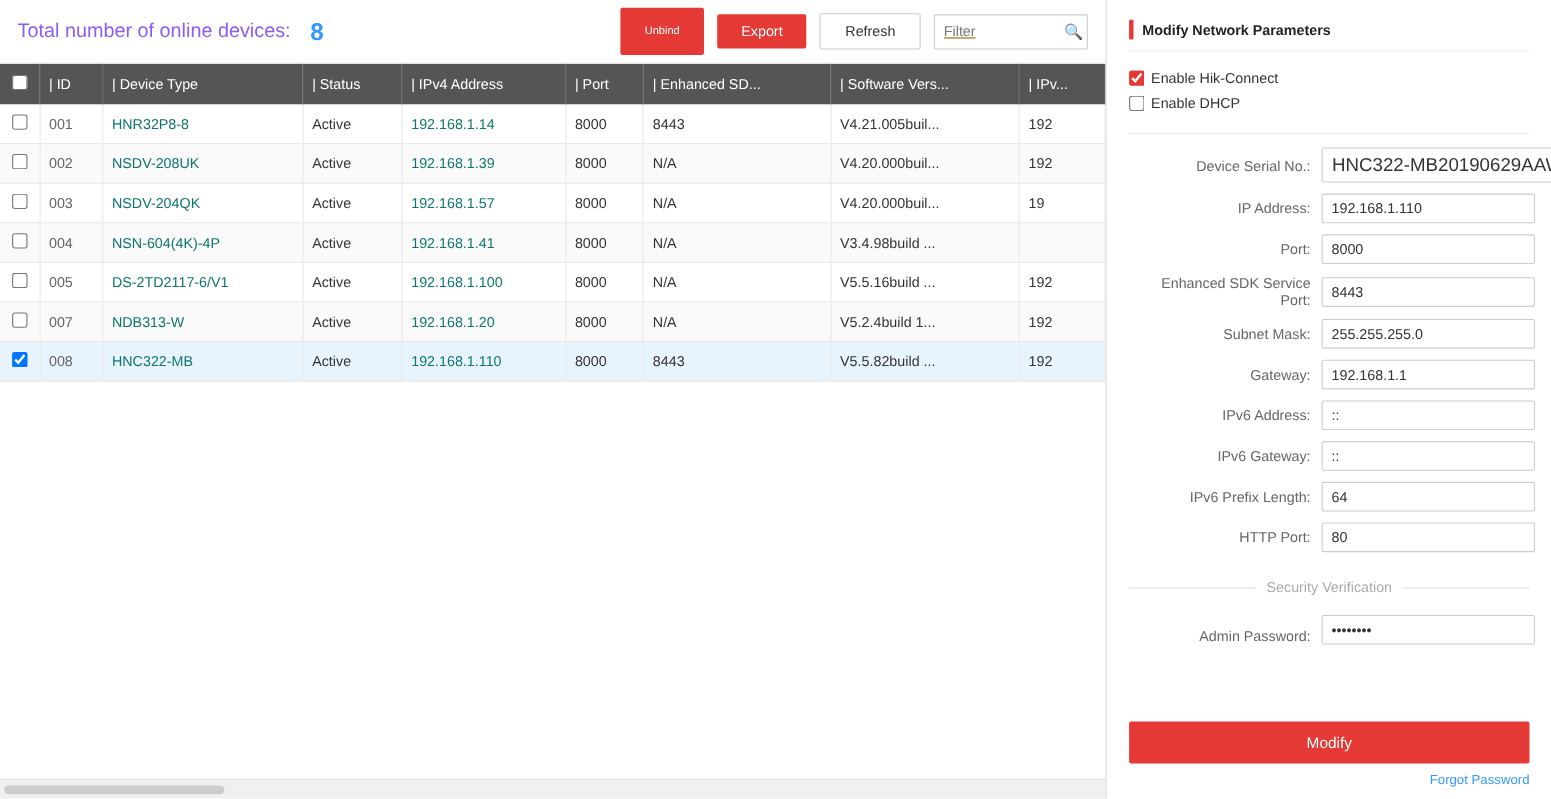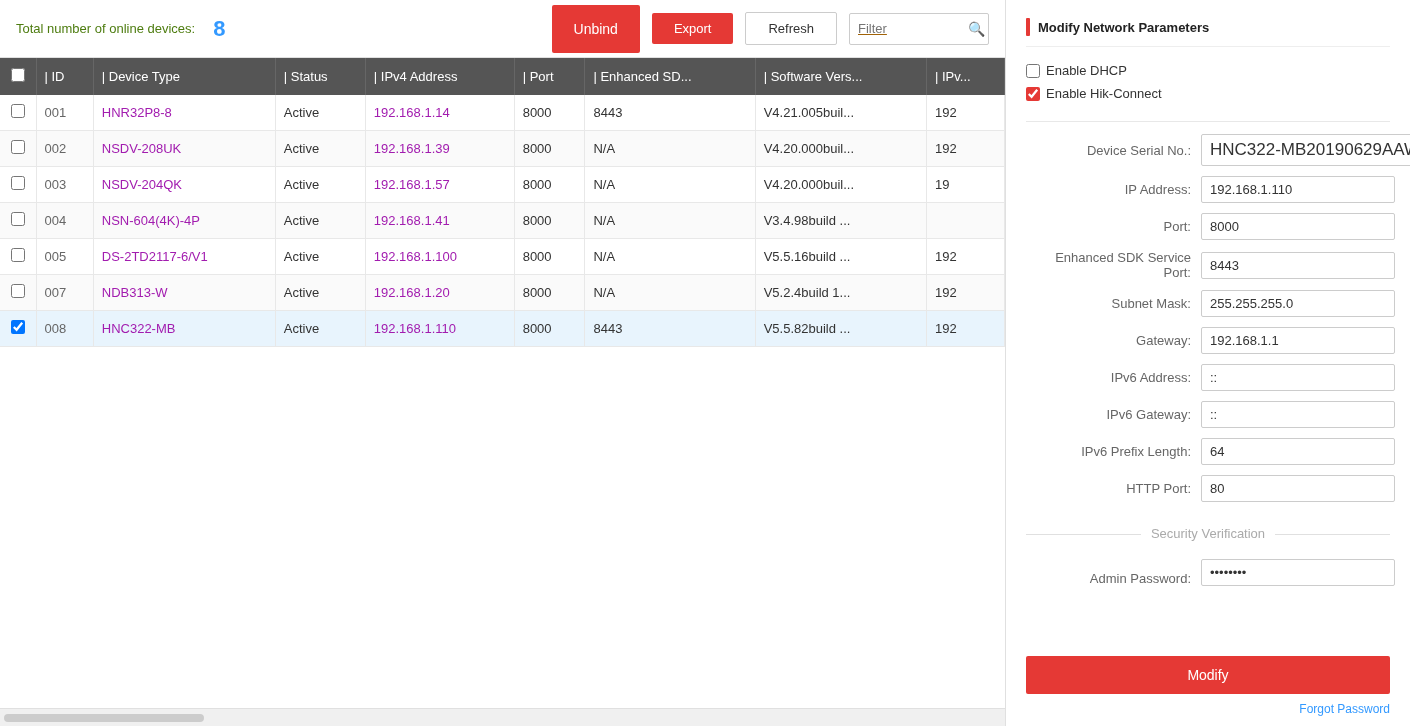--- a/index.html
+++ b/index.html
@@ -19,38 +19,38 @@
     .toolbar {
       display: flex;
       align-items: center;
       padding: 10px 16px;
       background: #fff;
       border-bottom: 1px solid #e0e0e0;
       gap: 12px;
       height: 58px;
     }
     .device-count-label {
-      font-size: 13px;
-      color: #4d7c0f;
+      font-size: 18px;
+      color: #8b5cf6;
       white-space: nowrap;
     }
     .device-count-num {
       font-size: 22px;
       font-weight: bold;
       color: #3399ff;
       margin-left: 6px;
     }
     .spacer { flex: 1; }
     .btn-unbind {
       background: #e53935;
       color: #fff;
       border: none;
       padding: 16px 22px;
       cursor: pointer;
-      font-size: 14px;
+      font-size: 10px;
       border-radius: 2px;
     }
     .btn-export {
       background: #e53935;
       color: #fff;
       border: none;
       padding: 8px 22px;
       cursor: pointer;
       font-size: 13px;
       border-radius: 2px;
@@ -118,21 +118,21 @@
     tbody tr:nth-child(even) { background: #fafafa; }
     tbody tr.selected { background: #e8f4fd; }
     tbody td {
       padding: 9px 8px;
       color: #333;
       border-right: 1px solid #e8e8e8;
       white-space: nowrap;
       font-size: 13px;
     }
     tbody td:first-child { text-align: center; }
-    td.link { color: #a21caf; }
+    td.link { color: #0f766e; }
     td.status { color: #333; }
     td.id { color: #666; }
     input[type="checkbox"] { width: 14px; height: 14px; cursor: pointer; }
 
     
     .scroll-bar-area {
       height: 18px;
       background: #f0f0f0;
       border-top: 1px solid #e0e0e0;
       display: flex;
@@ -377,26 +377,26 @@
   </div>
 </div>
 
 <div class="right-panel">
   <div class="panel-title">
     <span class="title-bar"></span>
     <span>Modify Network Parameters</span>
   </div>
 
   <div class="checkbox-row">
+    <input type="checkbox" id="enableHik" checked="" style="">
+    <label for="enableHik">Enable Hik-Connect</label>
+  </div>
+  <div class="checkbox-row">
     <input type="checkbox" id="enableDhcp" style="">
     <label for="enableDhcp">Enable DHCP</label>
-  </div>
-  <div class="checkbox-row">
-    <input type="checkbox" id="enableHik" checked="" style="">
-    <label for="enableHik">Enable Hik-Connect</label>
   </div>
 
   <hr class="divider">
 
   <div class="field-row">
     <span class="field-label">Device Serial No.:</span>
     <input class="field-input" type="text" style="font-size: 17px;" value="HNC322-MB20190629AAWRD356">
   </div>
   <div class="field-row">
     <span class="field-label">IP Address:</span>

